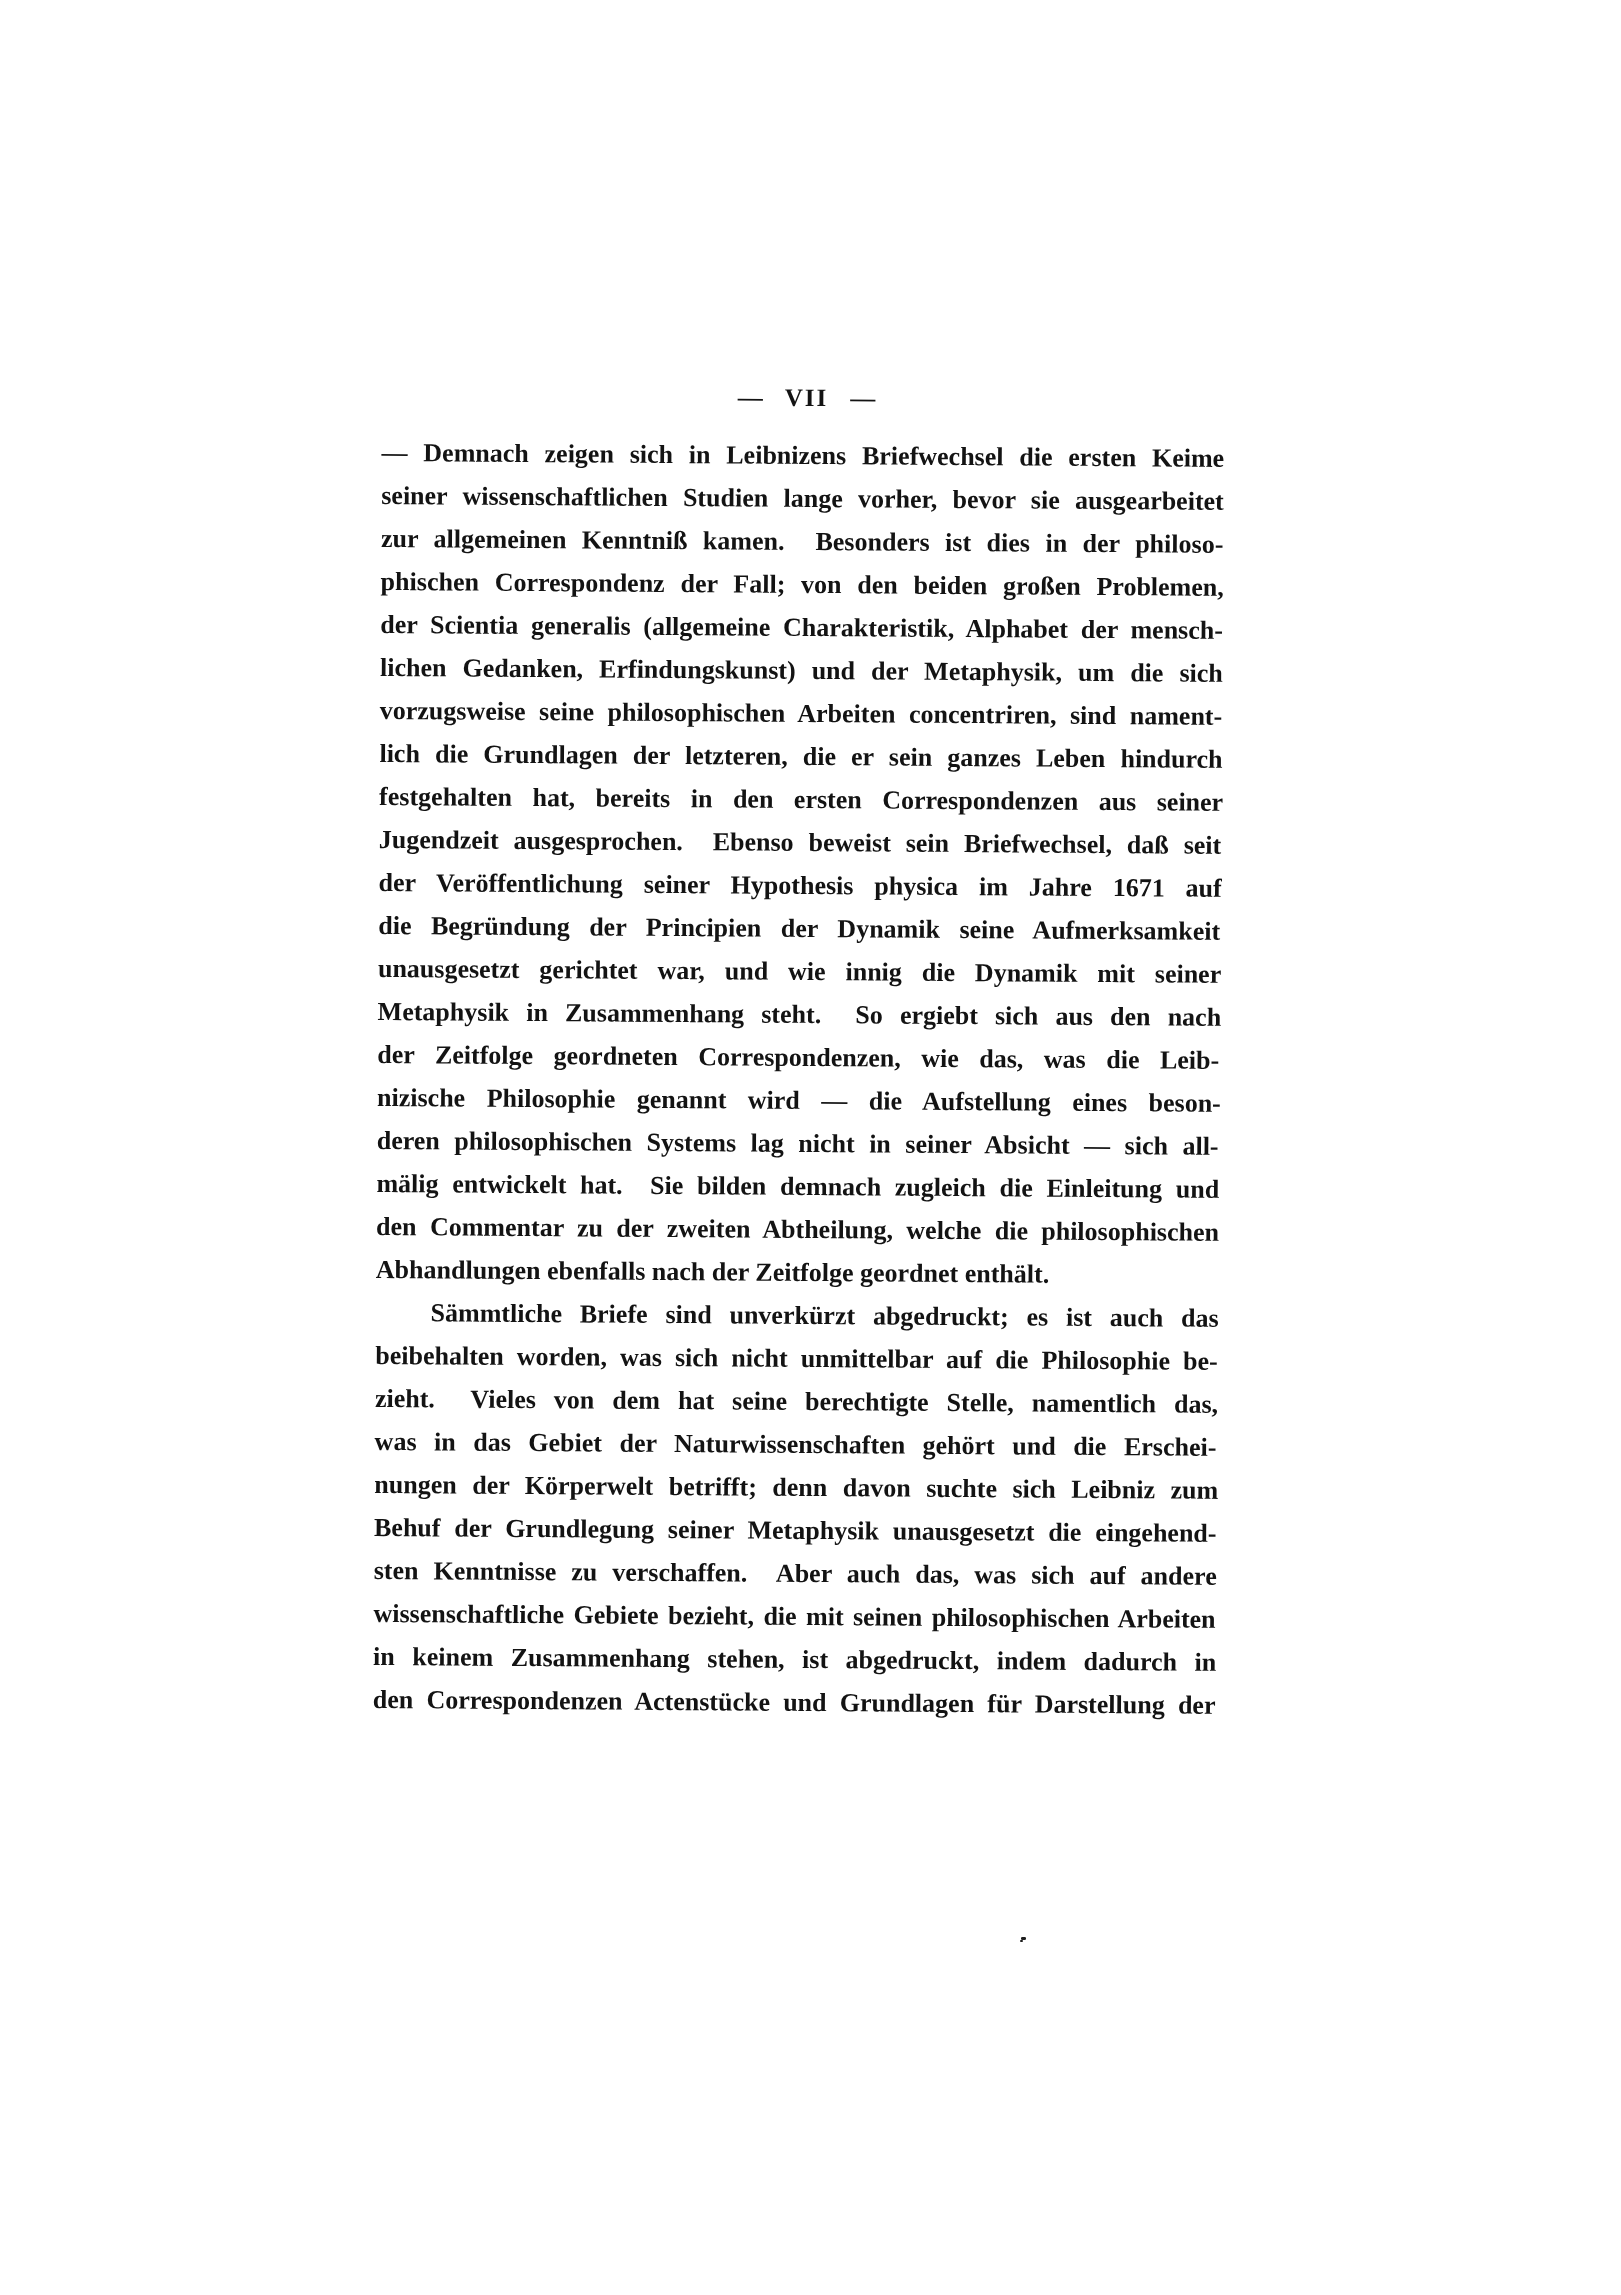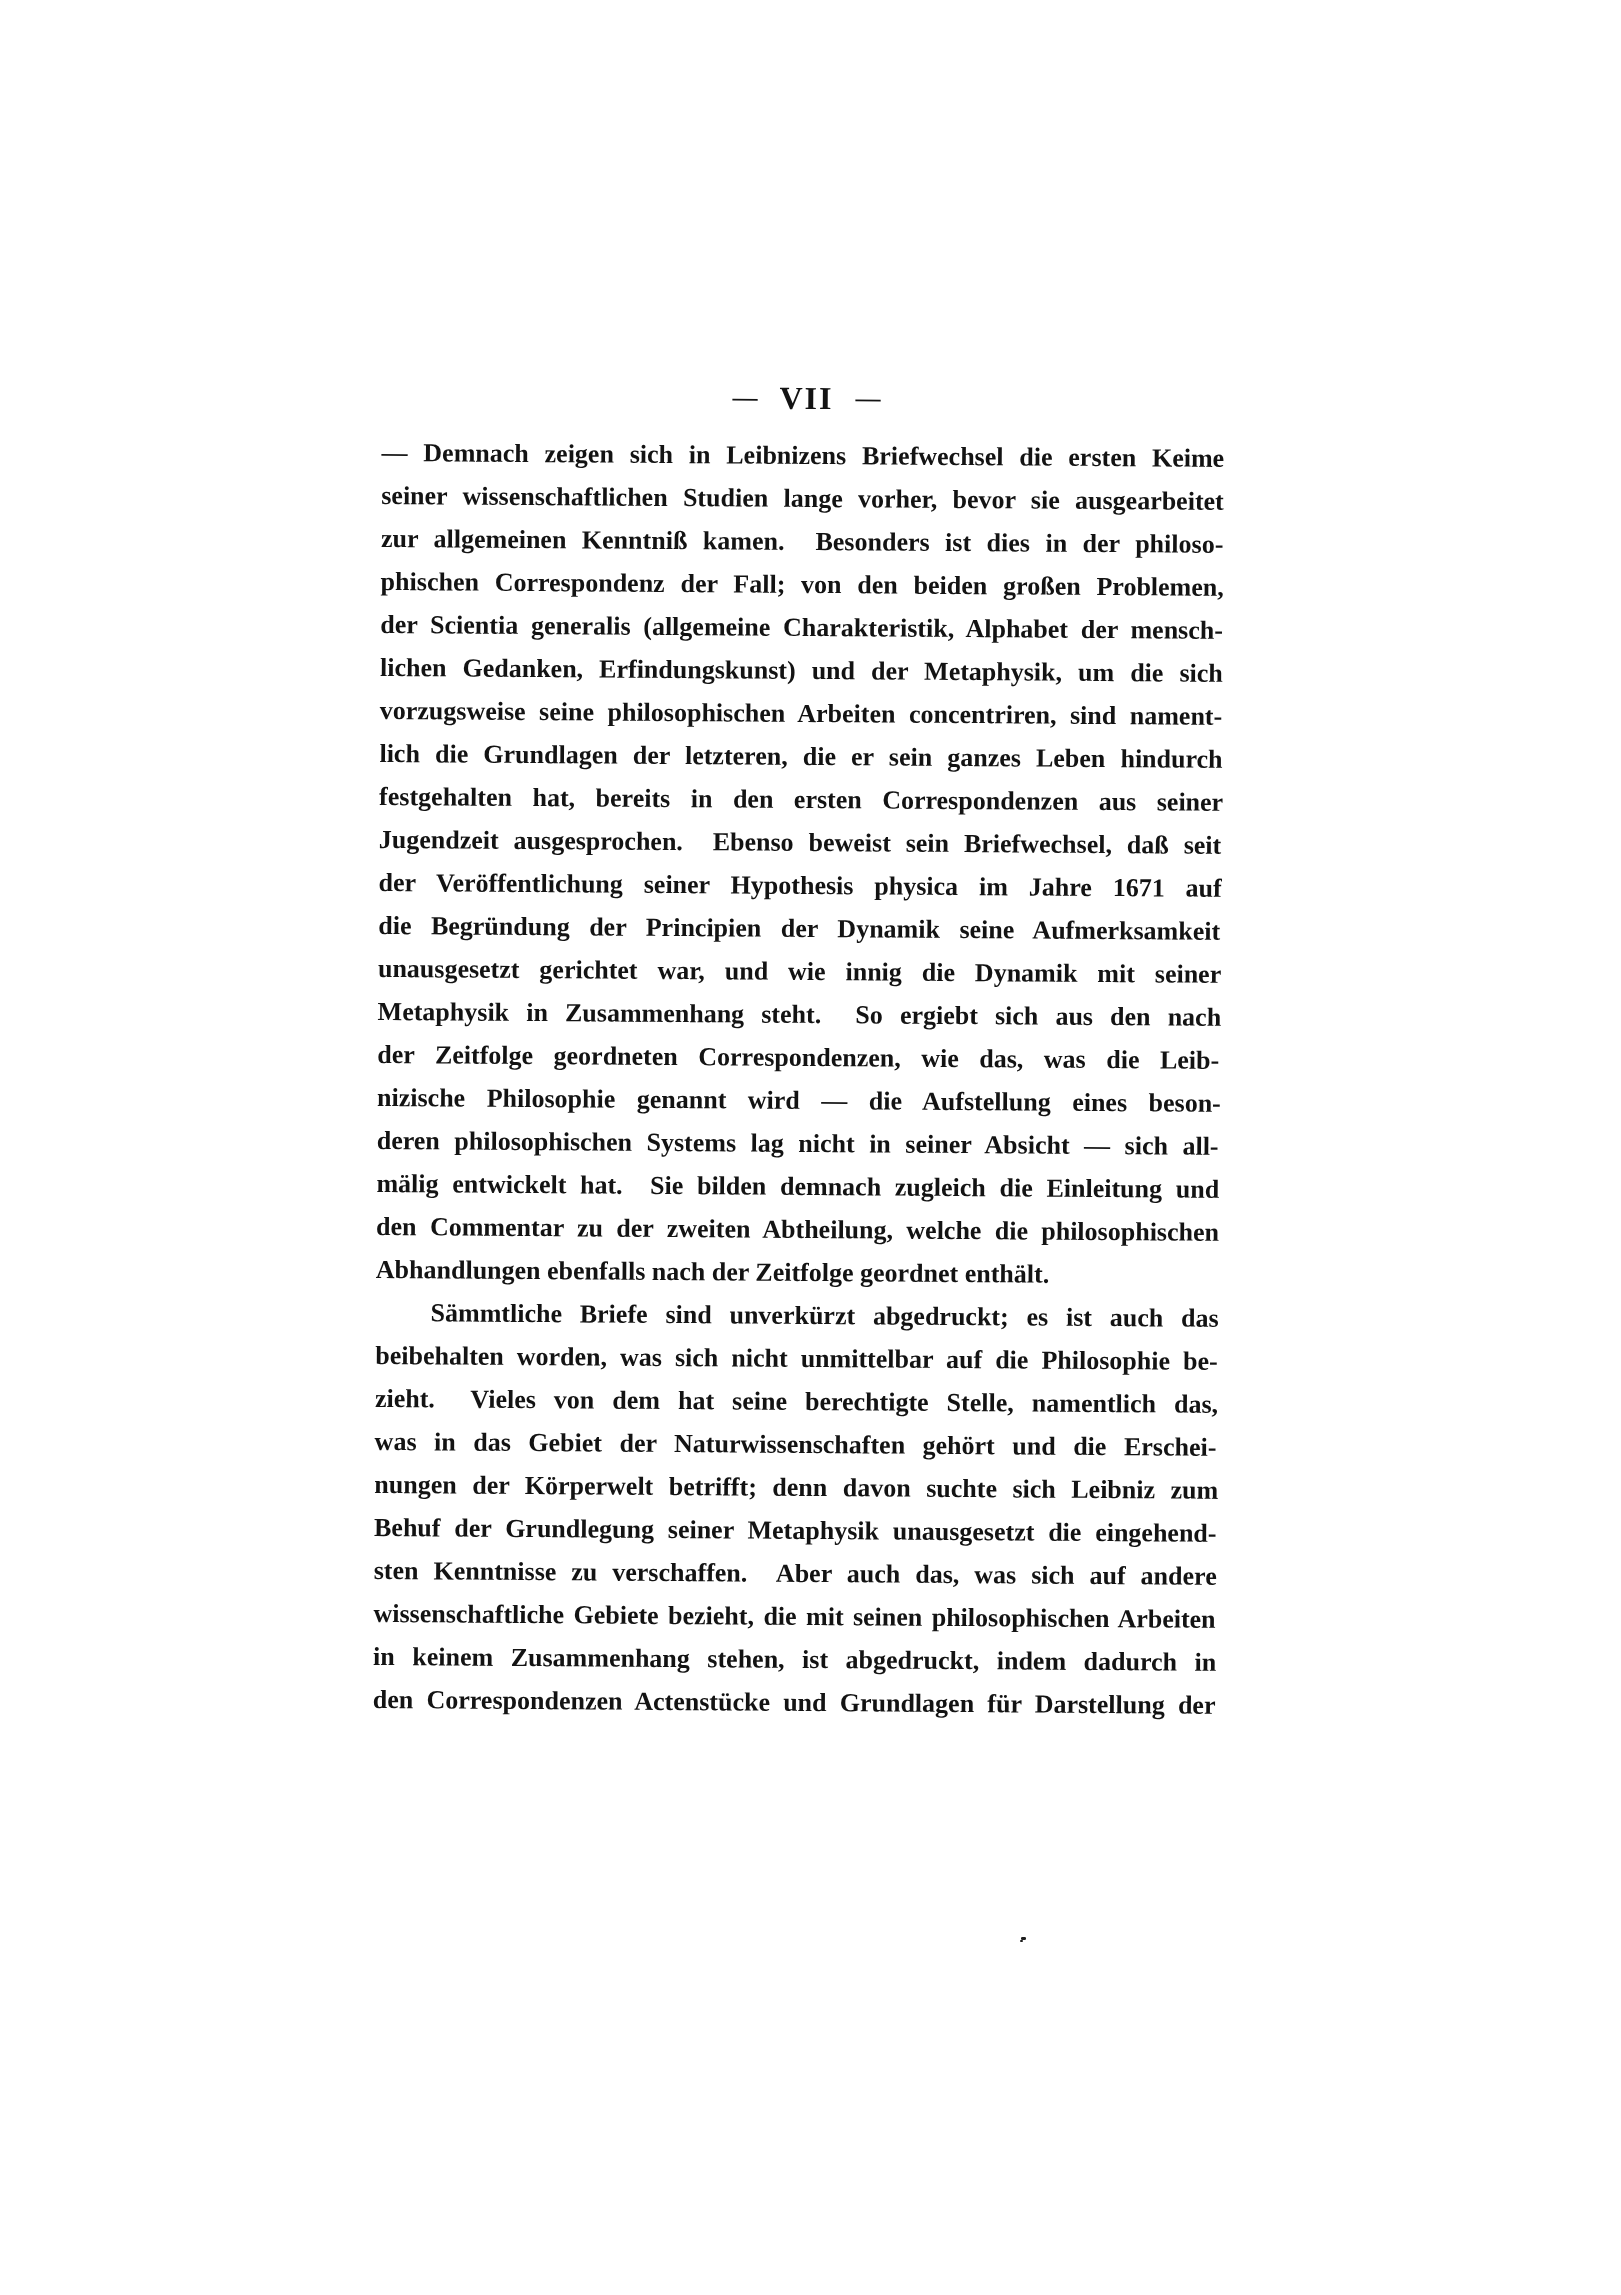--- a/index.html
+++ b/index.html
@@ -20,21 +20,21 @@
     transform-origin: 382px 393px;
   }
   .header {
     position: absolute; left: 382px; top: 380px;
     width: 849px; height: 30px;
     display: flex; align-items: center; justify-content: center;
     gap: 22px;
     font-weight: bold;
   }
   .header .dash { font-size: 25px; line-height: 30px; }
-  .header .pagenum { font-size: 32px; line-height: 30px; letter-spacing: 2px; }
+  .header .pagenum { font-size: 25px; line-height: 30px; letter-spacing: 2px; }
   .text-block {
     position: absolute; left: 382px; top: 431px;
     width: 849px;
   }
   .paragraph { width: 849px; }
   .line {
     height: 43px; line-height: 43px;
     font-size: 26px; font-weight: bold;
     white-space: pre;
     transform-origin: 0 50%;

